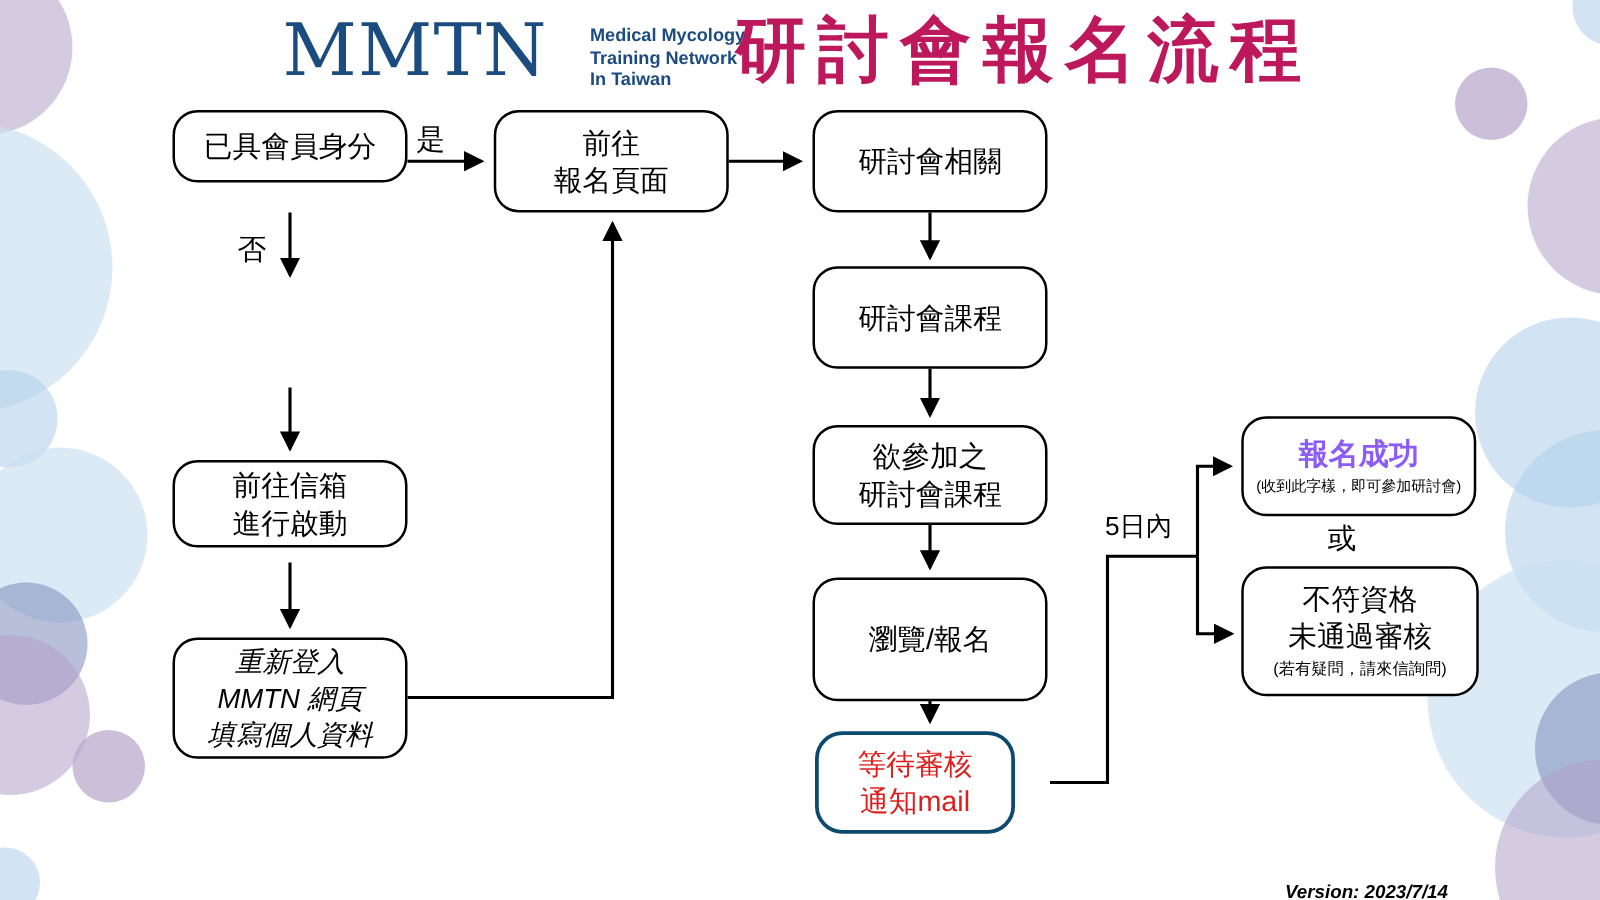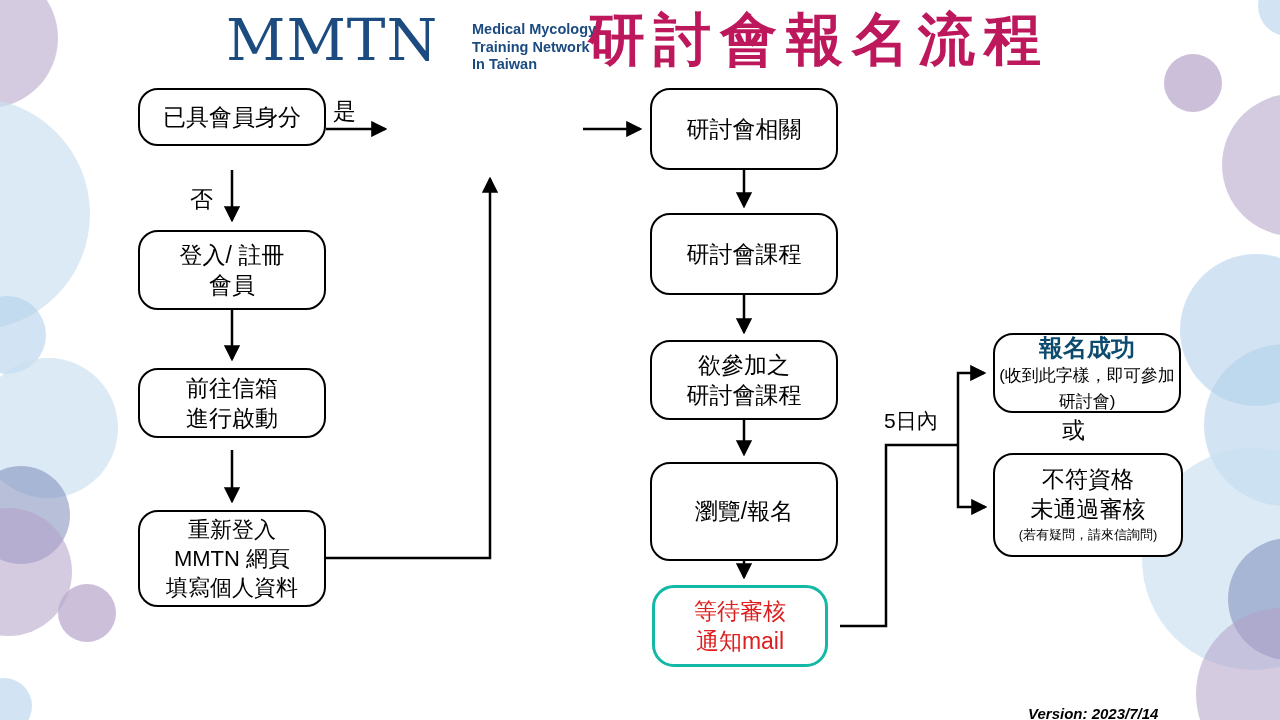--- a/index.html
+++ b/index.html
@@ -30,21 +30,21 @@
   }
   
   .node{
     position:absolute;z-index:2;box-sizing:border-box;
     background:#fff;border:2.5px solid #000;border-radius:20px;
     display:flex;flex-direction:column;align-items:center;justify-content:center;
     text-align:center;font-size:23px;line-height:1.32;white-space:pre-line;
   }
   .node-title{font-size:23px;line-height:1.3;white-space:pre-line;}
   .node-title.bold-navy{font-size:24px;font-weight:800;}
-  .node-note{font-size:17px;line-height:1.5;white-space:pre-line;}
+  .node-note{font-size:12px;line-height:1.5;white-space:pre-line;}
   
   .edge-label{position:absolute;z-index:2;font-size:23px;}
   .edge-label.small{font-size:21px;}
   .version{
     position:absolute;left:1028px;top:681px;z-index:2;
     font-size:15px;font-style:italic;font-weight:600;margin-top:24px;
   }
   svg.connectors{position:absolute;left:0;top:0;z-index:1;}
 </style>
 </head>
@@ -95,45 +95,45 @@
       <path d="M744 420 V454" marker-end="url(#arrow)"></path>
       <path d="M744 543 V577" marker-end="url(#arrow)"></path>
       <path d="M840 626 H886 V445 H958"></path>
       <path d="M958 445 V373 H984" marker-end="url(#arrow)"></path>
       <path d="M958 445 V507 H985" marker-end="url(#arrow)"></path>
     </g>
   </svg>
 
   <div class="node" style="left:138px;top:88px;width:188px;height:58px;">已具會員身分</div>
 
+  <div class="node" style="left:395px;top:88px;width:188px;height:82px;">前往
+報名頁面</div>
 
   <div class="node" style="left:650px;top:88px;width:188px;height:82px;">研討會相關</div>
 
-  <div class="node" style="left:138px;top:230px;width:188px;height:80px;">登入/ 註冊
-會員</div>
 
   <div class="node" style="left:138px;top:368px;width:188px;height:70px;">前往信箱
 進行啟動</div>
 
   <div class="node" style="left:650px;top:213px;width:188px;height:82px;">研討會課程</div>
 
   <div class="node" style="left:650px;top:340px;width:188px;height:80px;">欲參加之
 研討會課程</div>
 
   <div class="node" style="left:650px;top:462px;width:188px;height:99px;">瀏覽/報名</div>
 
-  <div class="node" style="left:138px;top:510px;width:188px;height:97px;font-size:22px;">重新登入
+  <div class="node" style="left:138px;top:510px;width:188px;height:97px;font-size:22px;font-style:italic;">重新登入
 MMTN 網頁
 填寫個人資料</div>
 
-  <div class="node" style="left:652px;top:585px;width:176px;height:82px;border:3px solid #14b8a6;color:#DE1E1E;border-radius:22px;">等待審核
+  <div class="node" style="left:652px;top:585px;width:160px;height:82px;border:3px solid #0c4a6e;color:#DE1E1E;border-radius:22px;">等待審核
 通知mail</div>
 
   <div class="node" style="left:993px;top:333px;width:188px;height:80px;">
-    <div class="node-title bold-navy" style="color:#0c4a6e;">報名成功</div>
+    <div class="node-title bold-navy" style="color:#8b5cf6;">報名成功</div>
     <div class="node-note">(收到此字樣，即可參加研討會)</div>
   </div>
 
   <div class="node" style="left:993px;top:453px;width:190px;height:104px;">
     <div class="node-title">不符資格
 未通過審核</div>
     <div class="node-note" style="font-size:13px;">(若有疑問，請來信詢問)</div>
   </div>
 
   <span class="edge-label" style="left:333px;top:96px;">是</span>

